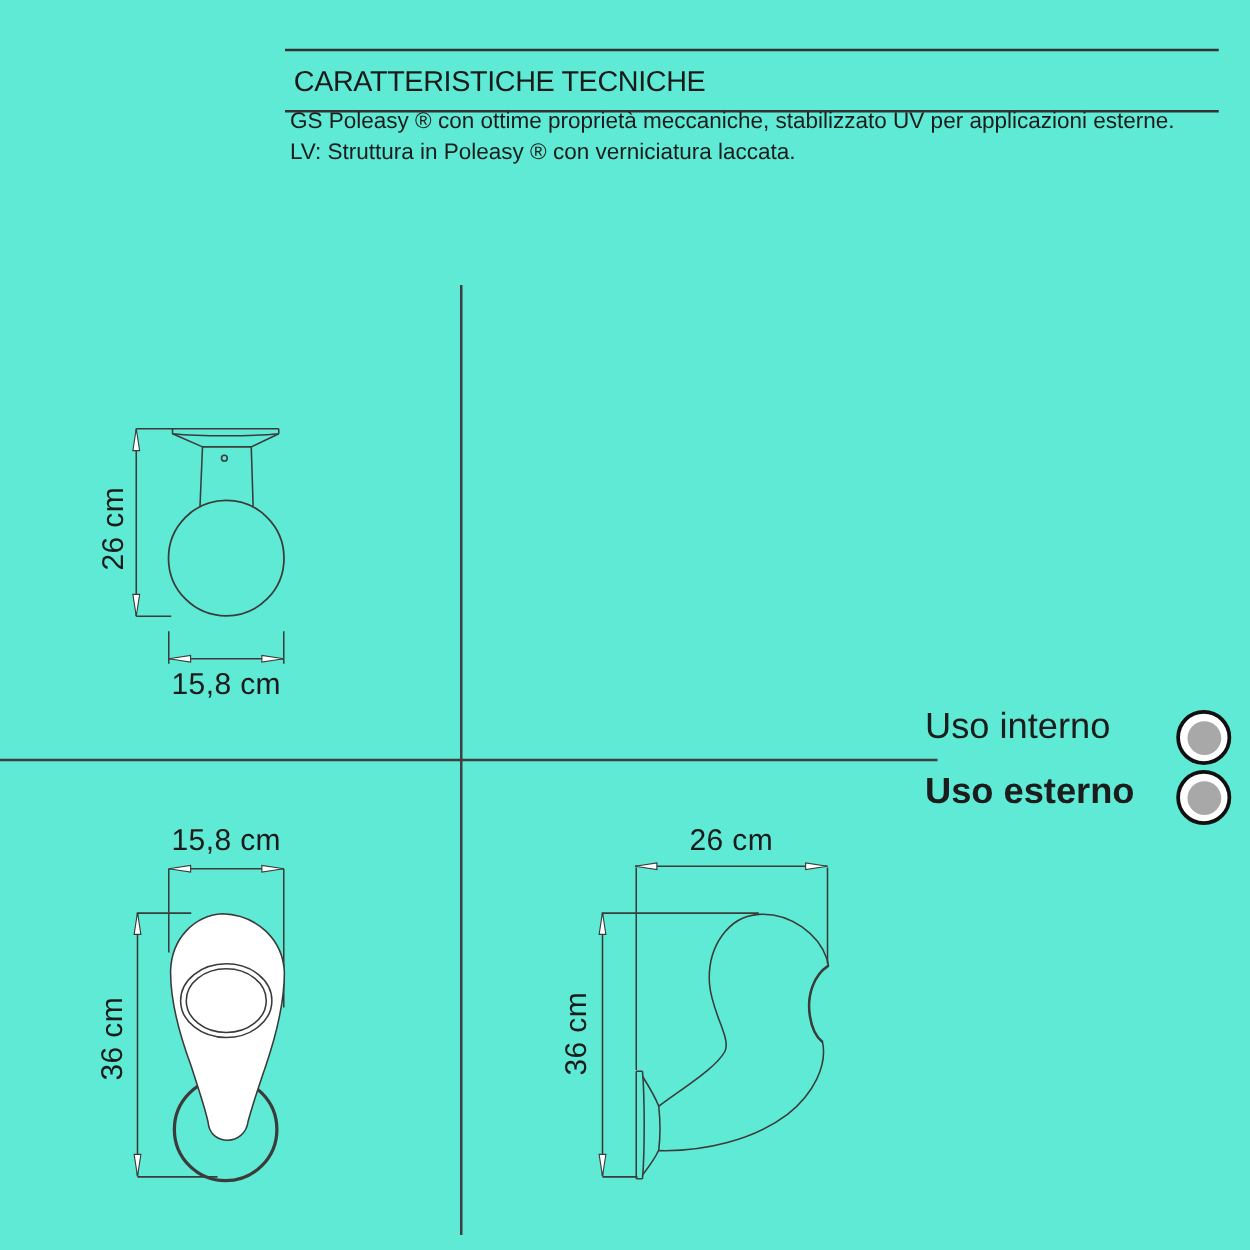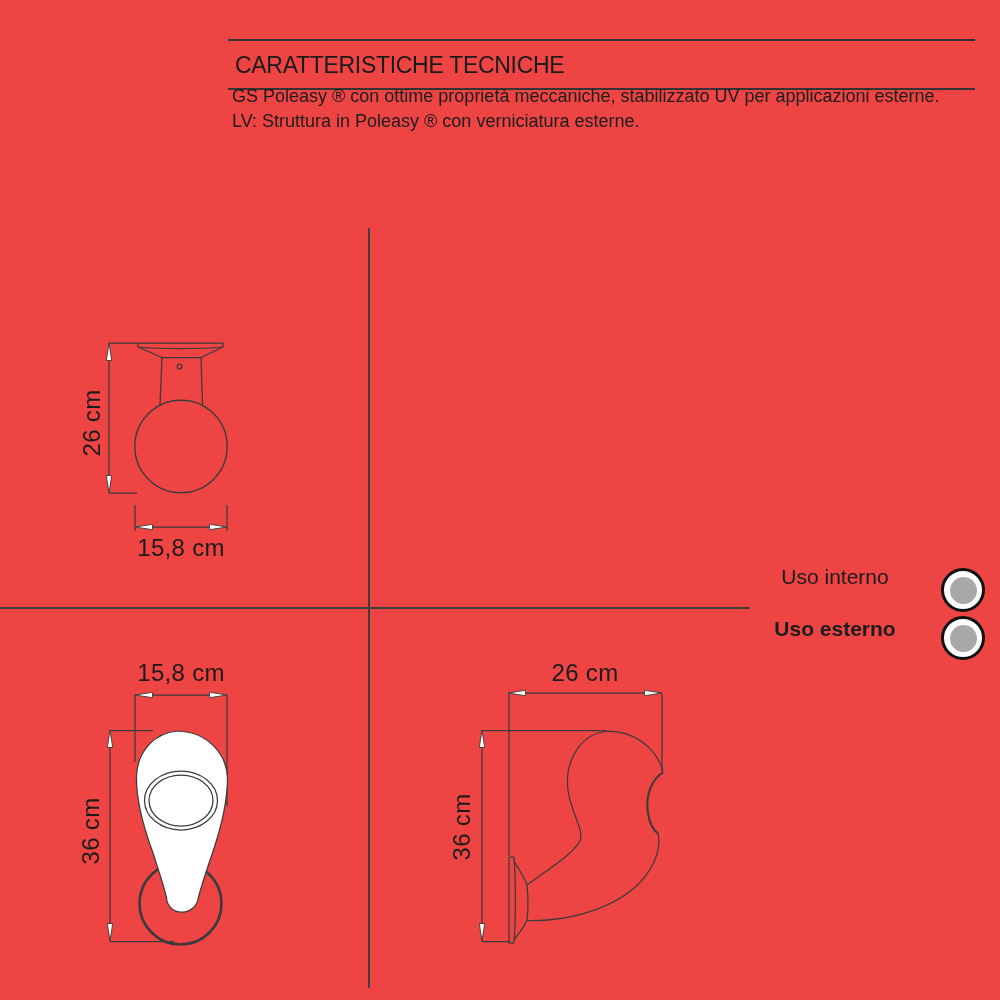--- a/index.html
+++ b/index.html
@@ -1,30 +1,30 @@
 <!DOCTYPE html>
 <html><head>
 <meta charset="utf-8">
 <style>
   html,body{margin:0;padding:0;background:#ffffff;}
   .page{
-    position:relative;width:1000px;height:1000px;background:#ef4444;overflow:hidden;
+    position:relative;width:1000px;height:1000px;background:#5eead4;overflow:hidden;
     font-family:"Liberation Sans",sans-serif;color:#1b1b1b;
   }
   .rule{position:absolute;height:2px;background:#333333;}
   .page-title{
     position:absolute;left:235px;top:52px;font-size:23px;letter-spacing:-0.3px;color:#1a1a1a;
     white-space:nowrap;
   }
   .body-text{position:absolute;left:232px;top:84px;width:740px;font-size:18px;line-height:25.3px;color:#1c1c1c;}
   .divider{position:absolute;background:#3f3f3f;}
   .divider.v{left:368px;top:228px;width:2px;height:760px;}
   .divider.h{left:0;top:607px;width:750px;height:2px;}
   .usage-label{
-    position:absolute;width:190px;text-align:center;font-size:21px;color:#1c1c1c;white-space:nowrap;
+    position:absolute;width:190px;text-align:left;font-size:29px;color:#1c1c1c;white-space:nowrap;
   }
   .usage-dot{
     position:absolute;width:38px;height:38px;border:3px solid #101010;border-radius:50%;
     display:flex;align-items:center;justify-content:center;background:#ffffff;box-sizing:content-box;
   }
   .usage-dot .inner{width:27px;height:27px;border-radius:50%;}
   .dim-label{
     position:absolute;font-size:24px;color:#1b1b1b;text-align:center;letter-spacing:0.3px;white-space:nowrap;
   }
   .dim-label.v{transform:rotate(-90deg);transform-origin:center center;}
@@ -35,21 +35,21 @@
 <body>
 
 <div class="page">
 
   <div class="rule" style="left:228px;top:39px;width:747px;"></div>
   <div class="page-title">CARATTERISTICHE TECNICHE</div>
   <div class="rule" style="left:228px;top:88px;width:747px;"></div>
 
   <div class="body-text">
     <div>GS Poleasy ® con ottime proprietà meccaniche, stabilizzato UV per applicazioni esterne.</div>
-    <div>LV:  Struttura in Poleasy ® con verniciatura esterne.</div>
+    <div>LV:  Struttura in Poleasy ® con verniciatura laccata.</div>
   </div>
 
   <div class="divider v"></div>
   <div class="divider h"></div>
 
   <div class="usage-label" style="left:740px;top:565px;">Uso interno</div>
   <div class="usage-dot" style="left:941px;top:568px;">
     <div class="inner" style="background:#a8a8a8;"></div>
   </div>
   <div class="usage-label" style="left:740px;top:617px;font-weight:bold;">Uso esterno</div>

